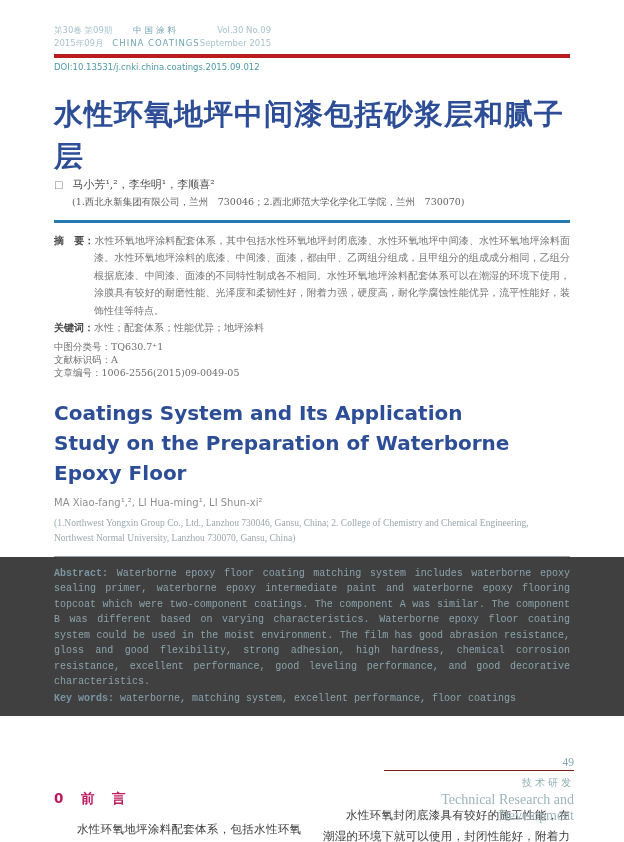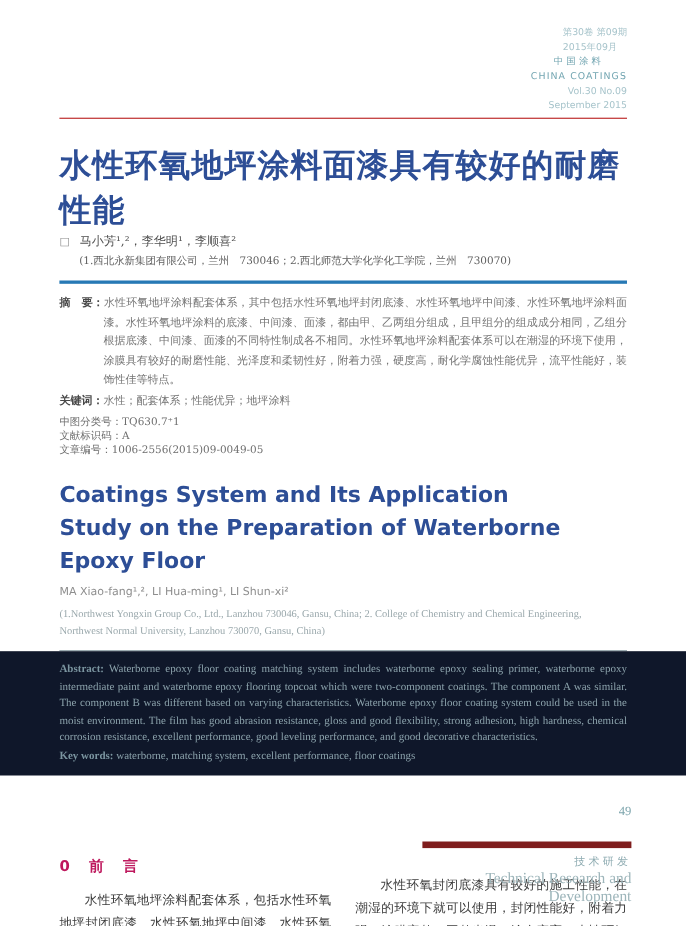--- a/index.html
+++ b/index.html
@@ -9,21 +9,21 @@
     position:relative; overflow:hidden;
     font-family:"DejaVu Serif", serif; color:#3e3e3e;
   }
   .content { padding:24px 54px 0 54px; }
 
   
   .journal-header {
     display:flex; justify-content:flex-start; align-items:flex-end;
     font-family:"DejaVu Sans", sans-serif;
     font-size:8.5px; line-height:1.55; color:#a7c4cb;
-    border-bottom:1px solid #b91c1c; padding-bottom:4px;flex-direction:column;
+    border-bottom:4px solid #b91c1c; padding-bottom:4px;
   }
   .jh-left { text-align:left; }
   .jh-center { text-align:center; color:#72a5b1; letter-spacing:3px; }
   .jh-center .en { letter-spacing:1px; }
   .jh-right { text-align:right; }
   .doi-line {
     font-family:"DejaVu Sans", sans-serif;
     font-size:8.5px; color:#4e98a6; margin-top:4px;
   }
 
@@ -57,22 +57,22 @@
   .authors-en {
     margin-top:9px; font-family:"DejaVu Sans", sans-serif;
     font-size:10px; color:#8e8e8e;
   }
   .affiliation-en {
     margin-top:8px; font-size:9.5px; line-height:1.6;
     color:#9aa8ac; font-family:"Liberation Serif", serif;
   }
   .thin-rule { border-top:1px solid #93a4aa; margin-top:9px; }
   .abstract-en {
-    margin:0 -54px; padding:9px 54px 10px 54px; background:#0f172a;
-    font-family:Liberation Serif, serif;
+    margin:0 -54px; padding:9px 54px 10px 54px; background:#404040;
+    font-family:Liberation Mono, monospace;
     font-size:10px; line-height:1.55; color:#8ba2ab; text-align:justify;
   }
   .abstract-en b { color:#7b95a0; }
   .keywords-en { margin-top:1px; }
 
   
   .columns { display:flex; gap:22px; margin-top:74px; }
   .col { flex:1; }
   .section-heading {
     font-family:"DejaVu Sans", sans-serif; font-weight:bold;
@@ -84,22 +84,22 @@
   }
   .col-right { padding-top:15px; }
   .col-right .body-par { text-indent:2em; }
 
   
   .page-footer {
     position:absolute; right:50px; bottom:18px; width:190px; text-align:right;
     font-family:"Liberation Serif", serif;
   }
   .page-number {
-    font-size:11.5px; color:#7fa6ae; padding-bottom:21px;
-    border-bottom:6px solid #7f1d1d;
+    font-size:11.5px; color:#7fa6ae; padding-bottom:2px;
+    border-bottom:1px solid #7f1d1d;
   }
   .footer-cn { margin-top:5px; font-size:10px; color:#8facb2; letter-spacing:3px; }
   .footer-en { margin-top:2px; font-size:14px; color:#9db5ba; }
 </style>
 </head>
 <body>
 
 <div class="page">
   <div class="content">
 
@@ -111,22 +111,23 @@
       <div class="jh-center">
         <div>中国涂料</div>
         <div class="en">CHINA COATINGS</div>
       </div>
       <div class="jh-right">
         <div>Vol.30 No.09</div>
         <div>September 2015</div>
       </div>
     </div>
 
+    <div class="doi-line">DOI:10.13531/j.cnki.china.coatings.2015.09.012</div>
 
-    <h1 class="title-cn">水性环氧地坪涂料面漆具有较好的耐磨性能</h1>
+    <h1 class="title-cn">水性环氧地坪中间漆包括砂浆层和腻子层</h1>
 
     <div class="authors-row">
       <span class="author-marker">□</span><span>马小芳¹,²，李华明¹，李顺喜²</span>
     </div>
     <div class="affiliation-cn">(1.西北永新集团有限公司，兰州　730046；2.西北师范大学化学化工学院，兰州　730070)</div>
 
     <div class="blue-rule"></div>
 
     <p class="abstract-cn"><b>摘　要：</b><span>水性环氧地坪涂料配套体系，其中包括水性环氧地坪封闭底漆、水性环氧地坪中间漆、水性环氧地坪涂料面漆。水性环氧地坪涂料的底漆、中间漆、面漆，都由甲、乙两组分组成，且甲组分的组成成分相同，乙组分根据底漆、中间漆、面漆的不同特性制成各不相同。水性环氧地坪涂料配套体系可以在潮湿的环境下使用，涂膜具有较好的耐磨性能、光泽度和柔韧性好，附着力强，硬度高，耐化学腐蚀性能优异，流平性能好，装饰性佳等特点。</span></p>
 

